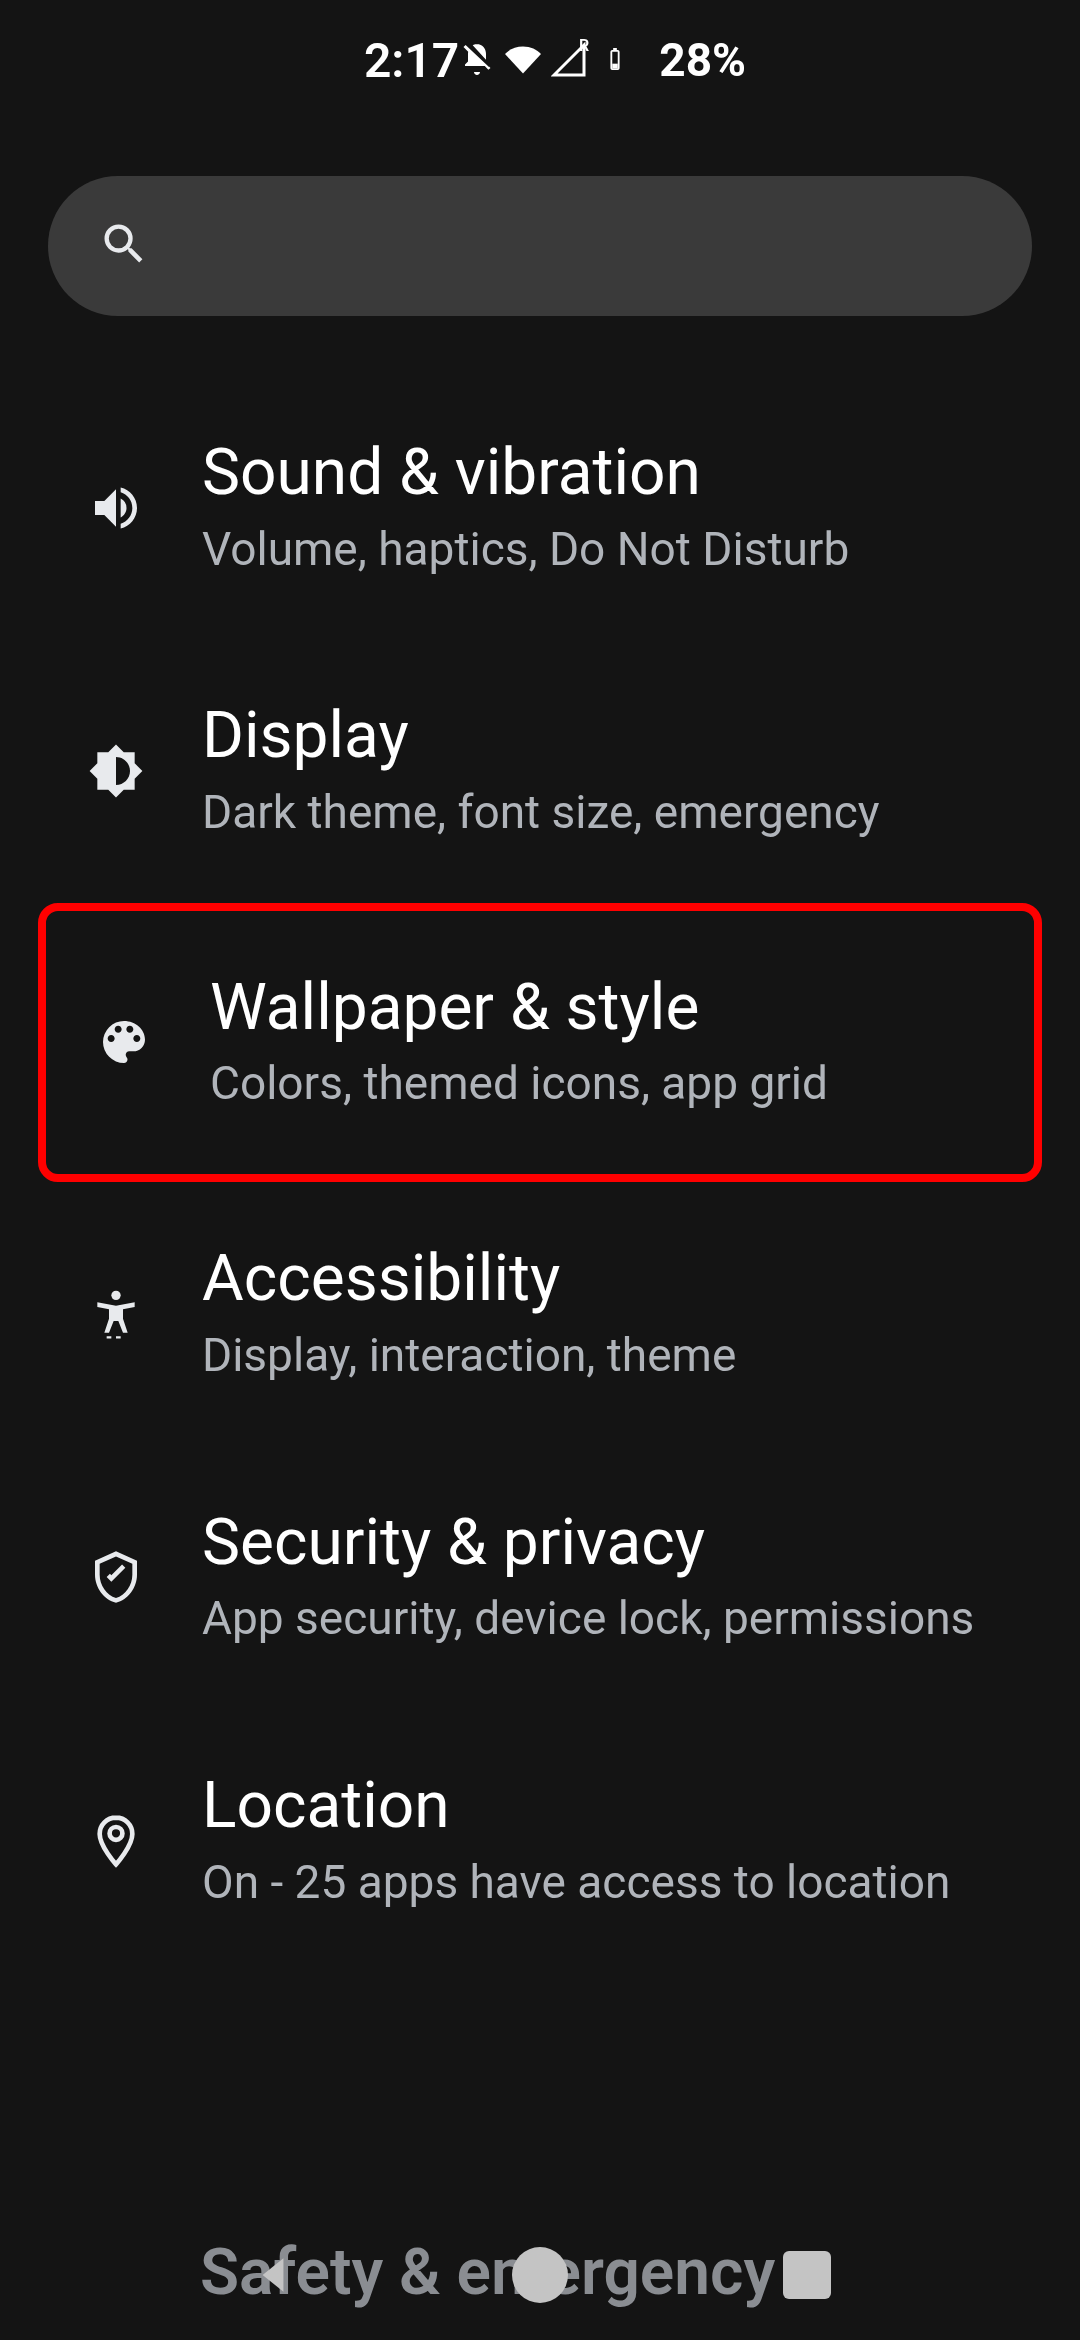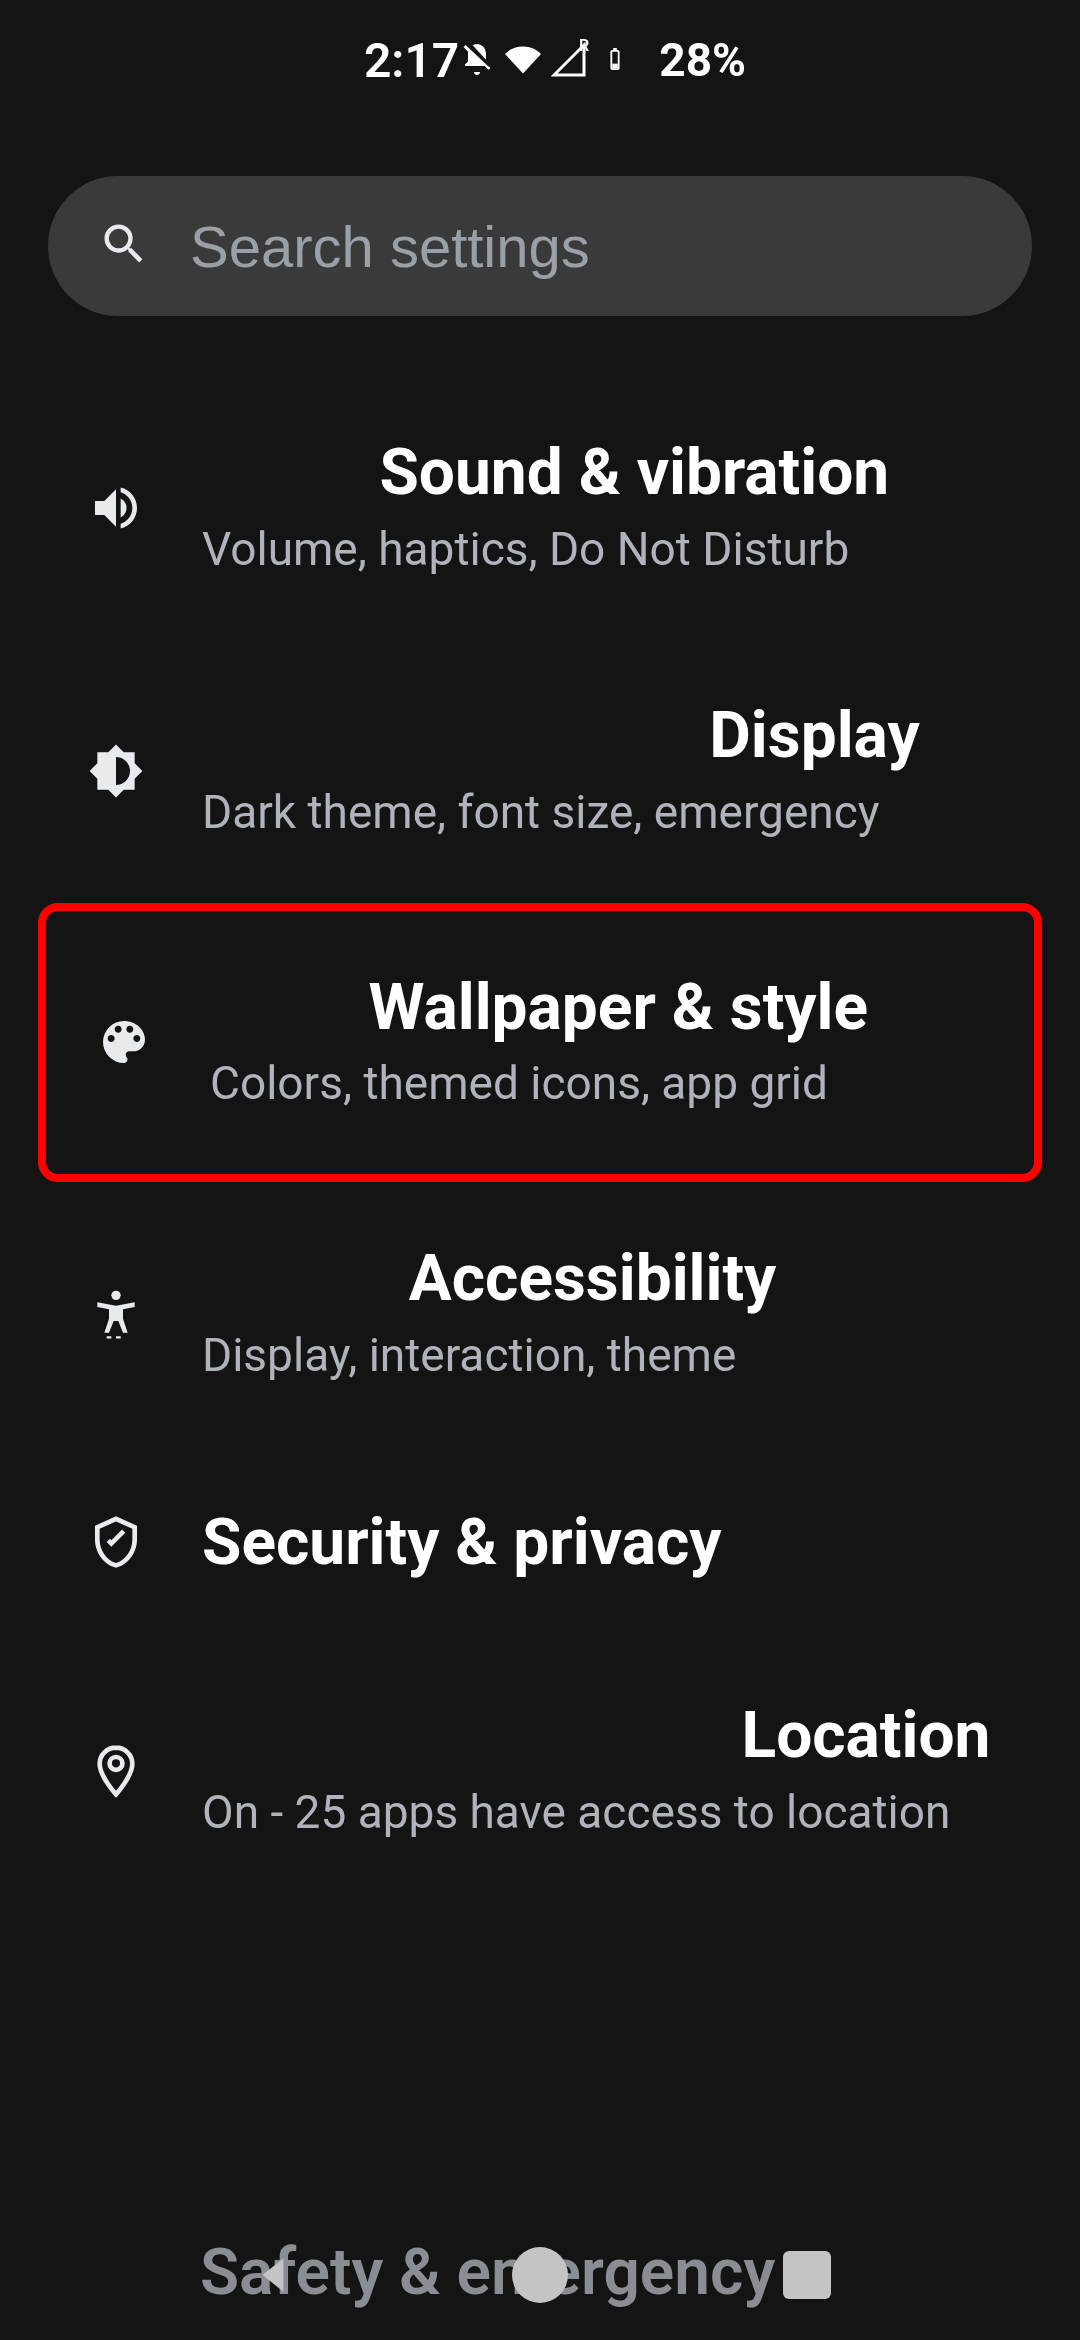--- a/index.html
+++ b/index.html
@@ -82,24 +82,23 @@
     flex-shrink: 0;
   }
   .list-item .icon-slot svg { fill: #e8eaed; }
   .list-text {
     display: flex;
     flex-direction: column;
     gap: 10px;
   }
   .list-title {
     font-size: 64px;
-    font-weight: 700;
+    font-weight: 400;
     color: #fff;
     line-height: 1.15;
-    text-align: right;
   }
   .list-sub {
     font-size: 46px;
     font-weight: 400;
     color: #b0b4ba;
     line-height: 1.3;
     padding-right: 40px;
   }
   .highlighted {
     position: relative;
@@ -181,21 +180,20 @@
     <span class="status-battery">28%</span>
   </div>
 </div>
 
 <div class="search-bar">
   <span>
     <svg viewBox="0 0 24 24" width="52" height="52" fill="#e8eaed">
         <path d="M15.5 14h-.79l-.28-.27A6.47 6.47 0 0016 9.5 6.5 6.5 0 109.5 16c1.61 0 3.09-.59 4.23-1.57l.27.28v.79l5 4.99L20.49 19l-4.99-5zM9.5 14A4.5 4.5 0 119.5 5a4.5 4.5 0 010 9z"></path>
       </svg>
   </span>
-  <input class="search-input" type="text" placeholder="Search settings" style="">
 </div>
 
 <div class="settings-list">
 
   <div class="list-item">
     <span class="icon-slot">
       <svg viewBox="0 0 24 24" width="56" height="56">
           <path d="M3 9v6h4l5 5V4L7 9H3zm13.5 3A4.5 4.5 0 0014 7.97v8.05c1.48-.73 2.5-2.25 2.5-4.02zM14 3.23v2.06c2.89.86 5 3.54 5 6.71s-2.11 5.85-5 6.71v2.06c4.01-.91 7-4.49 7-8.77s-2.99-7.86-7-8.77z"></path>
         </svg>
     </span>
@@ -245,20 +243,21 @@
 
   <div class="list-item">
     <span class="icon-slot">
       <svg viewBox="0 0 24 24" width="56" height="56">
           <path d="M12 1L3 5v6c0 5.5 3.8 10.7 9 12 5.2-1.3 9-6.5 9-12V5l-9-4zm0 2.2l7 3.1v4.7c0 4.5-3 8.8-7 10-4-1.2-7-5.5-7-10V6.3l7-3.1z"></path>
           <path d="M10 14l-2-2 1.4-1.4L10 11.2l4.6-4.6L16 8l-6 6z"></path>
         </svg>
     </span>
     <div class="list-text">
       <div class="list-title">Security &amp; privacy</div>
+      <div class="list-sub">App security, device lock, permissions</div>
     </div>
   </div>
 
   <div class="list-item">
     <span class="icon-slot">
       <svg viewBox="0 0 24 24" width="56" height="56">
           <path d="M12 2C8.13 2 5 5.13 5 9c0 5.25 7 13 7 13s7-7.75 7-13c0-3.87-3.13-7-7-7zm0 9.5A2.5 2.5 0 1112 6a2.5 2.5 0 010 5.5z" fill="none" stroke="#e8eaed" stroke-width="2"></path>
         </svg>
     </span>
     <div class="list-text">

